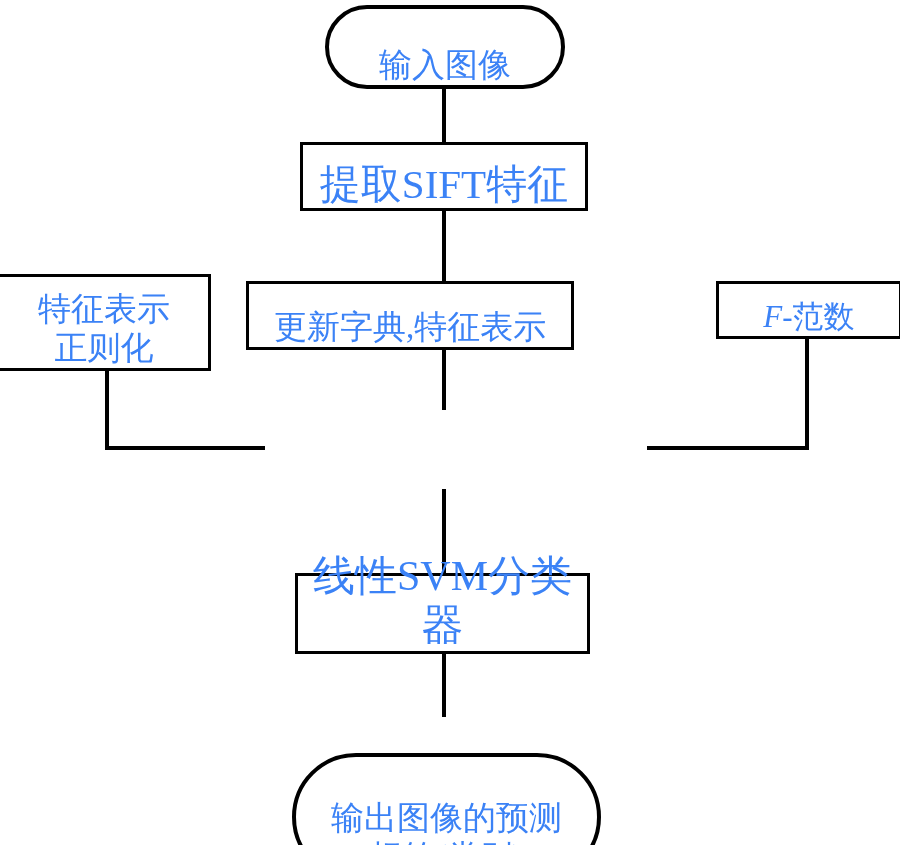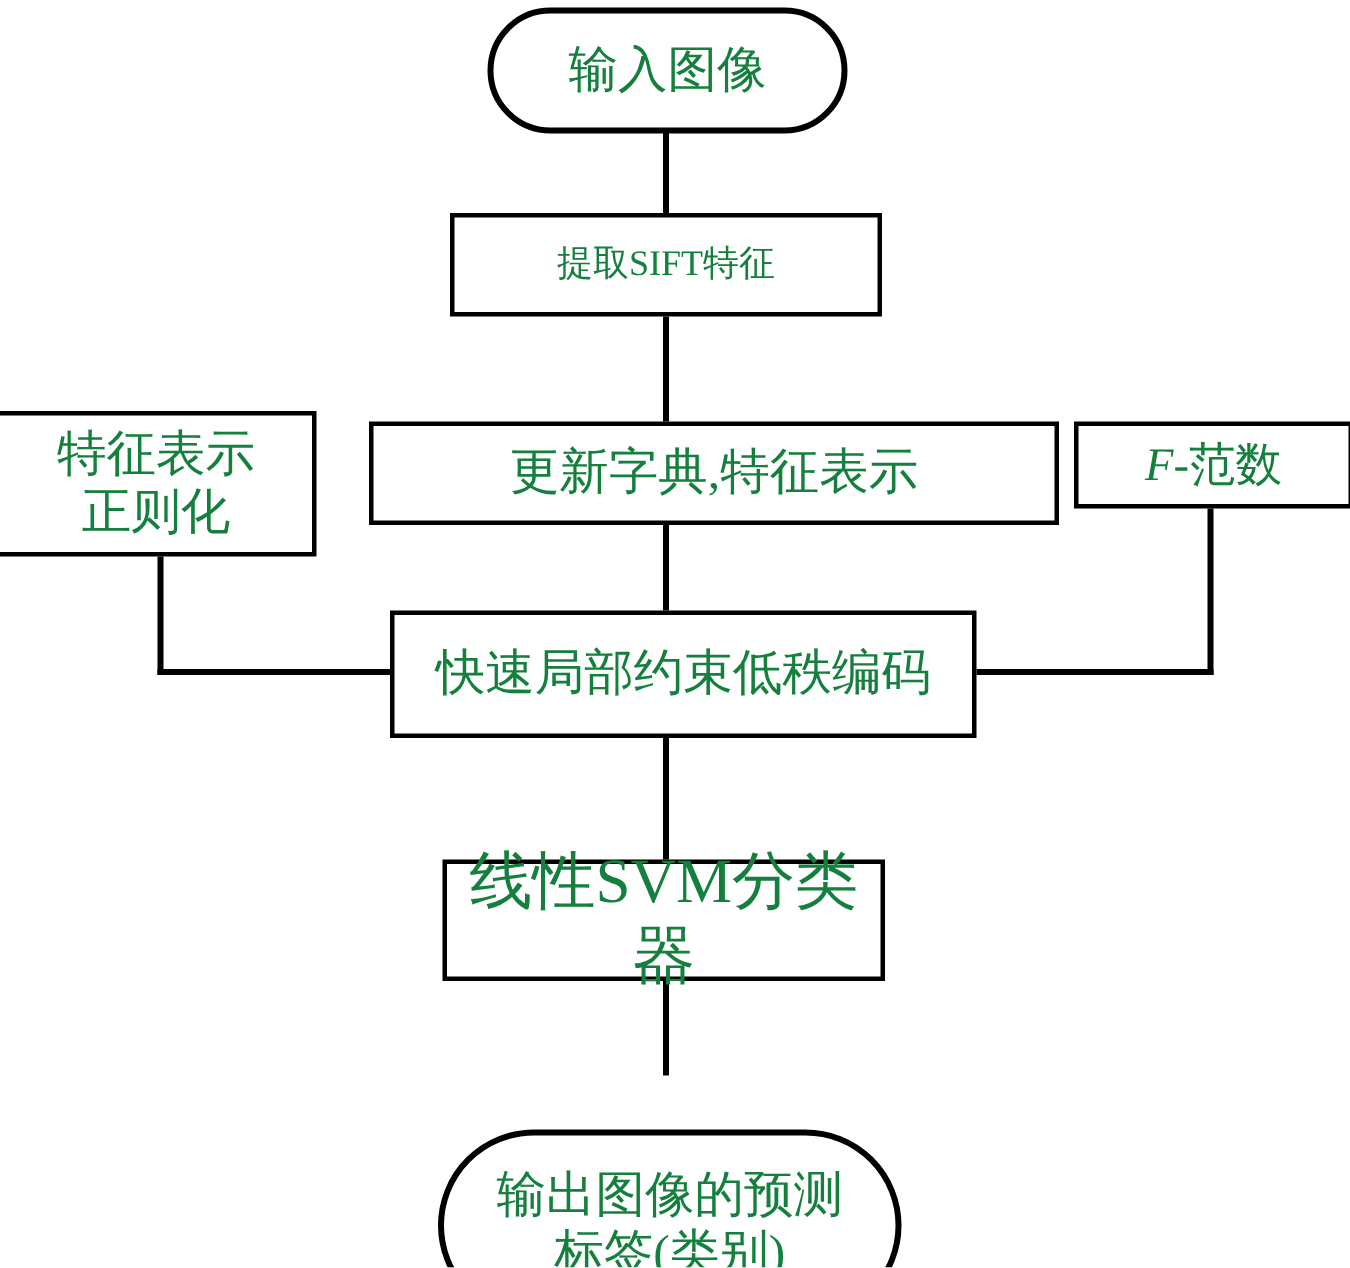--- a/index.html
+++ b/index.html
@@ -14,24 +14,24 @@
     background: #ffffff;
     font-family: "Liberation Serif", "DejaVu Serif", serif;
     overflow: hidden;
   }
   .node {
     position: absolute;
     box-sizing: border-box;
     border: 3px solid #000000;
     background: #ffffff;
     display: flex;
-    align-items: center;
+    align-items: flex-end;
     justify-content: center;
     text-align: center;
-    color: #15803d;
+    color: #3b82f6;
     line-height: 1.18;
     z-index: 2;
   }
   .stadium {
     border-radius: 999px;
     border-width: 4px;
   }
   .rect {
     border-radius: 0;
   }
@@ -43,23 +43,23 @@
   .line {
     position: absolute;
     background: #000000;
     z-index: 1;
   }
   .v { width: 4px; }
   .h { height: 4px; }
 
   
   #node-input        { left: 325px; top: 5px;   width: 240px; height: 84px;  font-size: 33px; }
-  #node-sift         { left: 300px; top: 142px; width: 288px; height: 69px;  font-size: 24px; }
+  #node-sift         { left: 300px; top: 142px; width: 288px; height: 69px;  font-size: 41px; }
   #node-local        { left: -3px;  top: 274px; width: 214px; height: 97px;  font-size: 33px; }
-  #node-dict         { left: 246px; top: 281px; width: 460px; height: 69px;  font-size: 33px; }
+  #node-dict         { left: 246px; top: 281px; width: 328px; height: 69px;  font-size: 33px; }
   #node-fnorm        { left: 716px; top: 281px; width: 186px; height: 58px;  font-size: 31px; }
   #node-fastcode     { left: 260px; top: 407px; width: 391px; height: 85px;  font-size: 33px; }
   #node-svm          { left: 295px; top: 573px; width: 295px; height: 81px;  font-size: 42px; }
   #node-output       { left: 292px; top: 753px; width: 309px; height: 128px; font-size: 33px; }
 
   .ital { font-style: italic; }
 </style>
 </head>
 <body>
 
@@ -91,23 +91,20 @@
   </div>
 
   <div id="node-dict" class="node rect">
     <span class="node-label">更新字典,特征表示</span>
   </div>
 
   <div id="node-fnorm" class="node rect">
     <span class="node-label"><span class="ital">F</span><span>-范数</span></span>
   </div>
 
-  <div id="node-fastcode" class="node rect">
-    <span class="node-label">快速局部约束低秩编码</span>
-  </div>
 
   <div id="node-svm" class="node rect">
     <span class="node-label">线性SVM分类器</span>
   </div>
 
   <div id="node-output" class="node stadium">
     <span class="node-label">输出图像的预测
 标签(类别)</span>
   </div>
 

